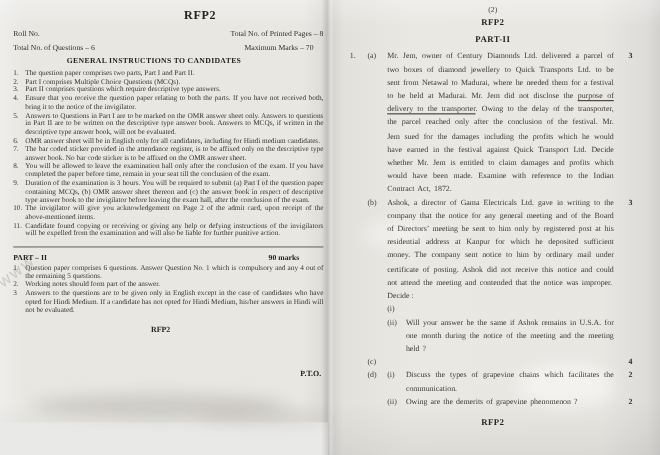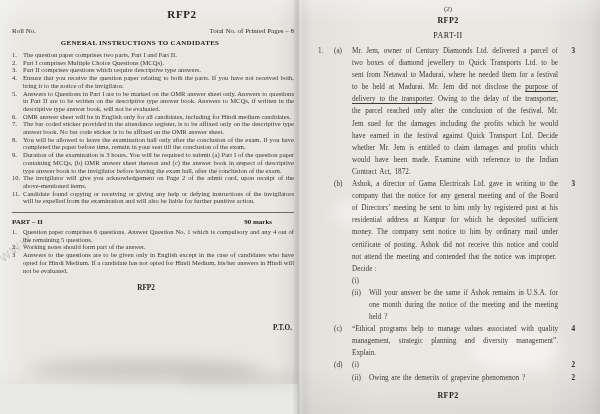--- a/index.html
+++ b/index.html
@@ -43,21 +43,21 @@
   .p2row{position:relative;margin-top:5px;font-size:7px;font-weight:bold;color:#262220;text-align:left;}
   .p2row .p2m{position:absolute;right:22px;top:0;}
   .notes{margin-top:2px;}
   .lp-footer{position:relative;margin-top:10px;font-size:7.2px;font-weight:bold;color:#262220;text-align:center;padding-right:14px;}
   .lp-footer .pto{position:absolute;right:2px;top:0;margin-top:40px;}
 
   
   .rp{position:absolute;left:318px;top:5px;width:272px;color:#403a33;}
   .rp-pgno{font-size:7px;text-align:center;padding-right:12px;}
   .rp-code{font-size:8px;font-weight:bold;color:#262220;text-align:center;padding-right:12px;margin-top:3px;letter-spacing:.4px;}
-  .rp-part{font-size:8px;font-weight:normal;color:#262220;text-align:center;padding-right:12px;margin-top:6px;letter-spacing:.4px;}
+  .rp-part{font-size:8px;font-weight:bold;color:#262220;text-align:center;padding-right:12px;margin-top:6px;letter-spacing:.4px;}
   .rp-body{font-size:7.2px;line-height:12.1px;}
   .qrow{display:flex;position:relative;margin-top:0;}
   .qrow.first{margin-top:5px;}
   .qn{width:16px;flex:none;}
   .pl{width:18px;flex:none;}
   .pt{width:206px;flex:none;text-align:justify;word-spacing:1.2px;}
   .mk{position:absolute;right:15px;top:0;font-weight:bold;color:#2e2a25;}
   .ul{text-decoration:underline;text-underline-offset:1.5px;}
   .decide{margin-left:34px;}
   .srow{display:flex;margin-left:34px;position:relative;}
@@ -82,20 +82,24 @@
   <div class="wm wm1">www</div>
   <div class="wm wm2">.com</div>
 
   <div class="lp">
     <div class="lp-title">RFP2</div>
 
     <div class="hdr-row">
       <span>Roll No.</span>
       <span>Total No. of Printed Pages – 8</span>
     </div>
+    <div class="hdr-row r2">
+      <span>Total No. of Questions – 6</span>
+      <span class="mm">Maximum Marks – 70</span>
+    </div>
 
     <div class="gi-title">GENERAL INSTRUCTIONS TO CANDIDATES</div>
 
     <div class="ilist">
       <div class="li">
           <span class="no">1.</span>
           <span class="tx">The question paper comprises two parts, Part I and Part II.</span>
         </div>
       <div class="li">
           <span class="no">2.</span>
@@ -191,30 +195,30 @@
         <span class="sn">(i)</span>
       </div>
       <div class="srow">
         <span class="sn">(ii)</span>
         <span class="st">Will your answer be the same if Ashok remains in U.S.A. for one month during the notice of the meeting and the meeting held ?</span>
       </div>
 
       <div class="qrow">
         <span class="qn"></span>
         <span class="pl">(c)</span>
-        <span class="pt">“Ethical programs help to manage values associated with quality management, strategic planning and diversity management”. Explain.</span>
         <span class="mk">4</span>
       </div>
 
       <div class="qrow">
         <span class="qn"></span>
         <span class="pl">(d)</span>
         <div class="dcol">
           <div class="srow d">
             <span class="sn">(i)</span>
+            <span class="st2">Discuss the types of grapevine chains which facilitates the communication.</span>
             <span class="mk">2</span>
           </div>
           <div class="srow d">
             <span class="sn">(ii)</span>
             <span class="st2">Owing are the demerits of grapevine phenomenon ?</span>
             <span class="mk">2</span>
           </div>
         </div>
       </div>
     </div>

